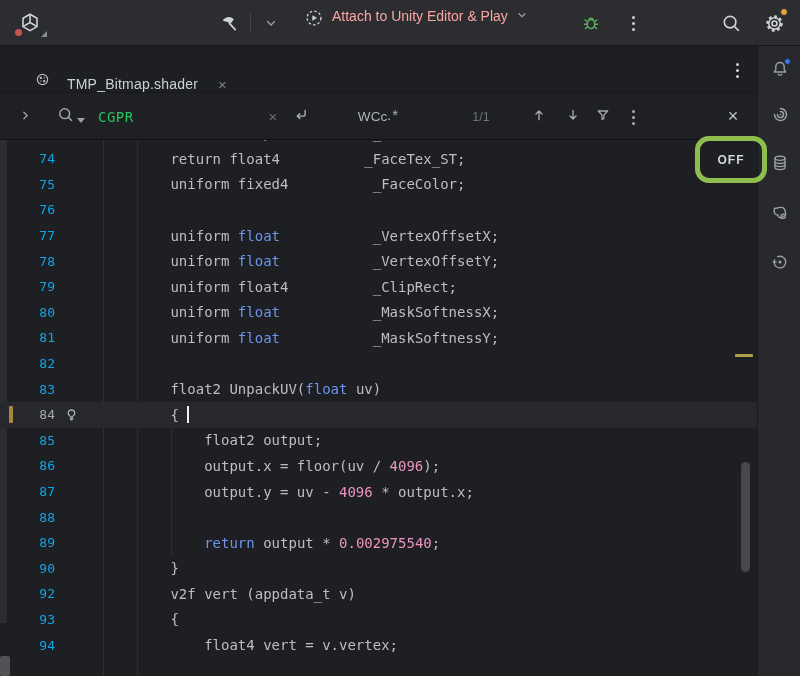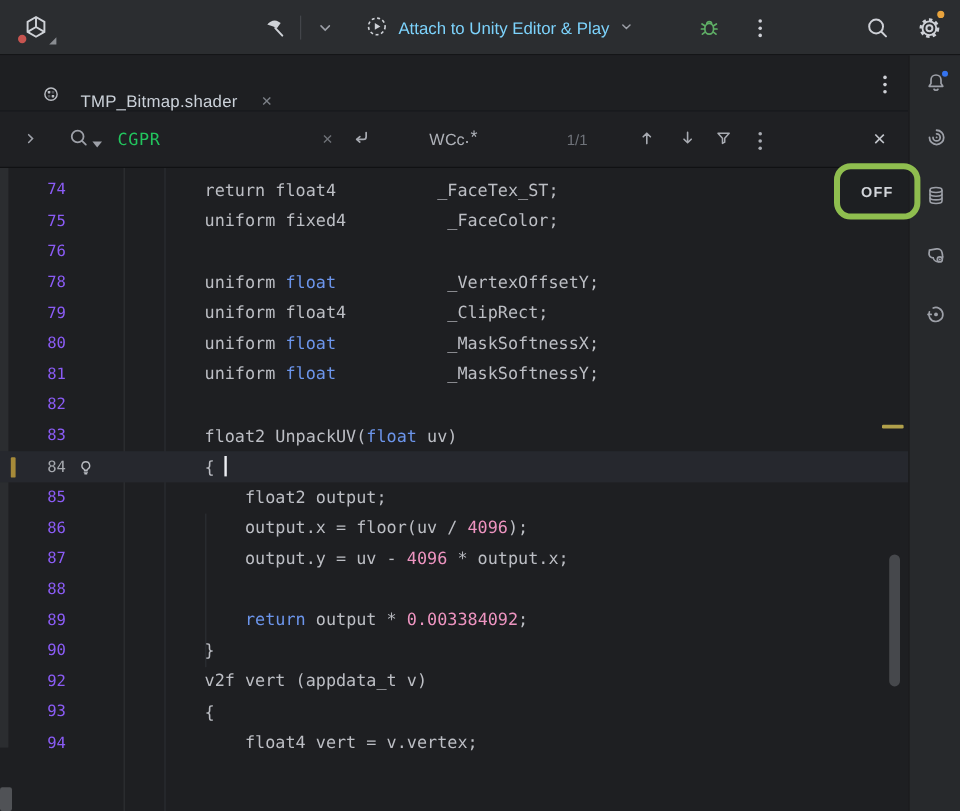--- a/index.html
+++ b/index.html
@@ -11,22 +11,22 @@
   .toolbar{position:absolute;left:0;top:0;width:800px;height:46px;background:#2b2d30;border-bottom:1px solid #141517;}
   .icon-btn{position:absolute;display:flex;align-items:center;justify-content:center;
             background:transparent;border:none;padding:0;cursor:pointer;border-radius:4px;}
   .icon-btn svg{display:block;}
   .logo-btn{left:14px;top:8px;width:32px;height:30px;}
   .logo-dot{position:absolute;left:1px;bottom:2px;width:7px;height:7px;border-radius:50%;background:#c75450;}
   .logo-tri{position:absolute;right:-1px;bottom:1px;width:0;height:0;border-left:6px solid transparent;border-bottom:6px solid #8a8d92;}
   .hammer-btn{left:214px;top:10px;width:30px;height:26px;}
   .tb-divider{position:absolute;left:250px;top:13px;width:1px;height:20px;background:#43454a;}
   .chev-btn{left:258px;top:11px;width:26px;height:24px;}
-  .run-widget{position:absolute;left:298px;top:8px;height:30px;display:flex;align-items:center;gap:8px;
-              background:transparent;border:none;cursor:pointer;color:#7dd3fc;font-size:14px;
+  .run-widget{position:absolute;left:298px;top:8px;height:30px;display:flex;gap:8px;
+              background:transparent;border:none;cursor:pointer;color:#fca5a5;font-size:14px;
               font-family:"Liberation Sans",sans-serif;padding:0 6px;border-radius:4px;}
   .bug-btn{left:576px;top:10px;width:30px;height:26px;}
   .kebab{display:flex;flex-direction:column;gap:3px;align-items:center;justify-content:center;}
   .kebab i{width:3px;height:3px;border-radius:50%;background:#ced0d6;}
   .tb-kebab{left:620px;top:11px;width:26px;height:24px;}
   .search-ev-btn{left:716px;top:9px;width:30px;height:28px;}
   .settings-btn{left:758px;top:8px;width:32px;height:30px;}
   .gear-badge{position:absolute;right:2px;top:0;width:8px;height:8px;border-radius:50%;background:#e8a33d;border:1.5px solid #2b2d30;}
 
   
@@ -67,21 +67,21 @@
   .strip-thumb{position:absolute;left:0;top:516px;width:10px;height:20px;background:#505256;border-radius:2px;}
   .gutter-sep{position:absolute;left:103px;top:0;bottom:0;width:1px;background:#2e3034;}
   .guide{position:absolute;width:1px;background:#2c2e33;}
   .g1{left:137px;top:0;height:536px;}
   .g2{left:171px;top:288px;height:128px;}
   .code-lines{position:absolute;left:0;top:6px;width:757px;}
   .crow{height:25.6px;display:flex;align-items:center;position:relative;}
   .crow.cur{background:#26282e;}
   .chg{flex:none;width:4px;height:17px;margin-left:9px;border-radius:1px;}
   .chg.on{background:#a68a39;}
-  .ln{flex:none;width:42px;text-align:right;font-family:"DejaVu Sans Mono",monospace;font-size:13px;color:#8b5cf6;}
+  .ln{flex:none;width:42px;text-align:right;font-family:"DejaVu Sans Mono",monospace;font-size:13px;color:#0ea5e9;}
   .crow.cur .ln{color:#a6a9af;}
   .gic{flex:none;width:48px;height:100%;display:flex;align-items:center;padding-left:9px;}
   .ctext{font-family:"DejaVu Sans Mono",monospace;font-size:14px;white-space:pre;letter-spacing:0;}
   .t-d{color:#bcbec4;}
   .t-k{color:#6c95eb;}
   .t-n{color:#ed94c0;}
   .caret{display:inline-block;width:2px;height:17px;background:#eceef2;vertical-align:-3px;}
   .partial-line{position:absolute;left:103px;top:-19px;margin:0;font-family:"DejaVu Sans Mono",monospace;
                 font-size:14px;line-height:25.6px;color:#bcbec4;white-space:pre;}
   .scroll-thumb{position:absolute;left:741px;top:322px;width:9px;height:110px;background:#46484c;border-radius:5px;}
@@ -289,20 +289,26 @@
           <span class="ctext"><span class="t-d">        uniform fixed4          _FaceColor;</span></span>
         </div>
         <div class="crow">
           <span class="chg"></span>
           <span class="ln">76</span>
           <span class="gic"></span>
           <span class="ctext"></span>
         </div>
         <div class="crow">
           <span class="chg"></span>
+          <span class="ln">77</span>
+          <span class="gic"></span>
+          <span class="ctext"><span class="t-d">        uniform </span><span class="t-k">float</span><span class="t-d">           _VertexOffsetX;</span></span>
+        </div>
+        <div class="crow">
+          <span class="chg"></span>
           <span class="ln">78</span>
           <span class="gic"></span>
           <span class="ctext"><span class="t-d">        uniform </span><span class="t-k">float</span><span class="t-d">           _VertexOffsetY;</span></span>
         </div>
         <div class="crow">
           <span class="chg"></span>
           <span class="ln">79</span>
           <span class="gic"></span>
           <span class="ctext"><span class="t-d">        uniform float4          _ClipRect;</span></span>
         </div>
@@ -362,21 +368,21 @@
         <div class="crow">
           <span class="chg"></span>
           <span class="ln">88</span>
           <span class="gic"></span>
           <span class="ctext"></span>
         </div>
         <div class="crow">
           <span class="chg"></span>
           <span class="ln">89</span>
           <span class="gic"></span>
-          <span class="ctext"><span class="t-d">            </span><span class="t-k">return</span><span class="t-d"> output * </span><span class="t-n">0.003384092</span><span class="t-d">;</span></span>
+          <span class="ctext"><span class="t-d">            </span><span class="t-k">return</span><span class="t-d"> output * </span><span class="t-n">0.002975540</span><span class="t-d">;</span></span>
         </div>
         <div class="crow">
           <span class="chg"></span>
           <span class="ln">90</span>
           <span class="gic"></span>
           <span class="ctext"><span class="t-d">        }</span></span>
         </div>
         <div class="crow">
           <span class="chg"></span>
           <span class="ln">92</span>

